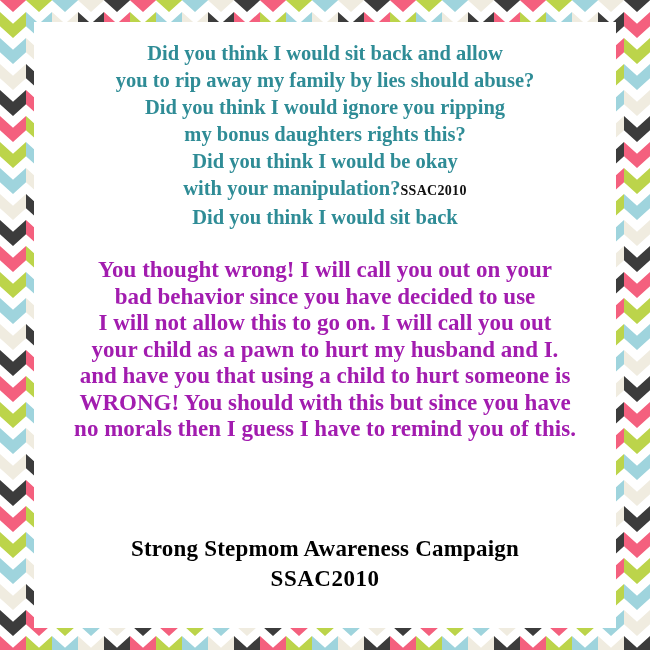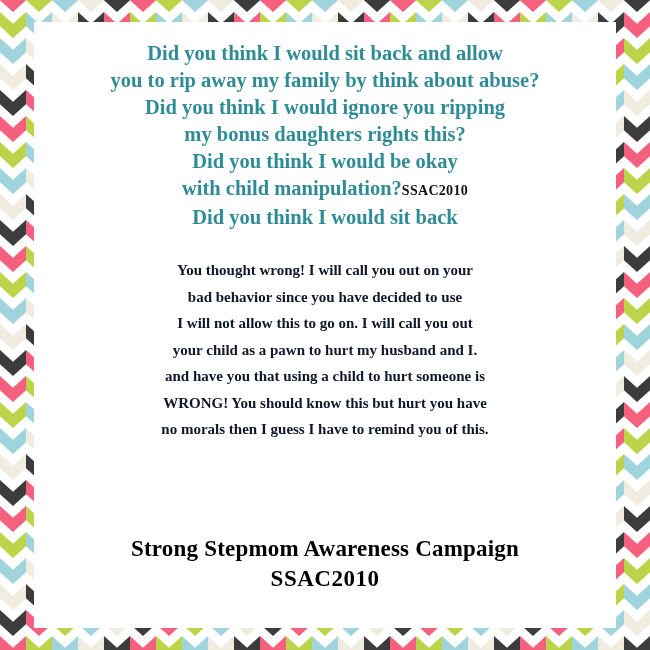--- a/index.html
+++ b/index.html
@@ -79,23 +79,23 @@
     font-weight: bold;
     letter-spacing: 0.3px;
   }
 
   .gap {
     height: 26px;
   }
 
   .block-pink p {
     margin: 0;
-    font-size: 15px;
+    font-size: 23px;
     line-height: 26.5px;
-    color: #0f172a;
+    color: #a21caf;
     font-weight: bold;
     font-family: "Liberation Serif", serif;
   }
 
   .footer {
     position: absolute;
     left: 0;
     right: 0;
     bottom: 34px;
     text-align: center;
@@ -814,39 +814,39 @@
         <div class="chev" style="top: 624px; background: rgb(159, 212, 221);"></div>
         <div class="chev" style="top: 650px; background: rgb(240, 236, 224);"></div>
         <div class="chev" style="top: 676px; background: rgb(60, 60, 60);"></div>
       </div>
     </div>
 
   <div class="card">
 
     <div class="block block-teal">
       <p>Did you think I would sit back and allow</p>
-      <p>you to rip away my family by think about abuse?</p>
+      <p>you to rip away my family by lies should abuse?</p>
       <p>Did you think I would ignore you ripping</p>
       <p>my bonus daughters rights this?</p>
       <p>Did you think I would be okay</p>
       <p>
-        <span>with child manipulation?</span><span class="sig-inline">SSAC2010</span>
+        <span>with your manipulation?</span><span class="sig-inline">SSAC2010</span>
       </p>
       <p>Did you think I would sit back</p>
     </div>
 
     <div class="gap"></div>
 
     <div class="block block-pink">
       <p>You thought wrong! I will call you out on your</p>
       <p>bad behavior since you have decided to use</p>
       <p>I will not allow this to go on. I will call you out</p>
       <p>your child as a pawn to hurt my husband and I.</p>
       <p>and have you that using a child to hurt someone is</p>
-      <p>WRONG! You should know this but hurt you have</p>
+      <p>WRONG! You should with this but since you have</p>
       <p>no morals then I guess I have to remind you of this.</p>
     </div>
 
     <div class="footer">
       <p class="line1">Strong Stepmom Awareness Campaign</p>
       <p class="line2">SSAC2010</p>
     </div>
 
   </div>
 </div>

